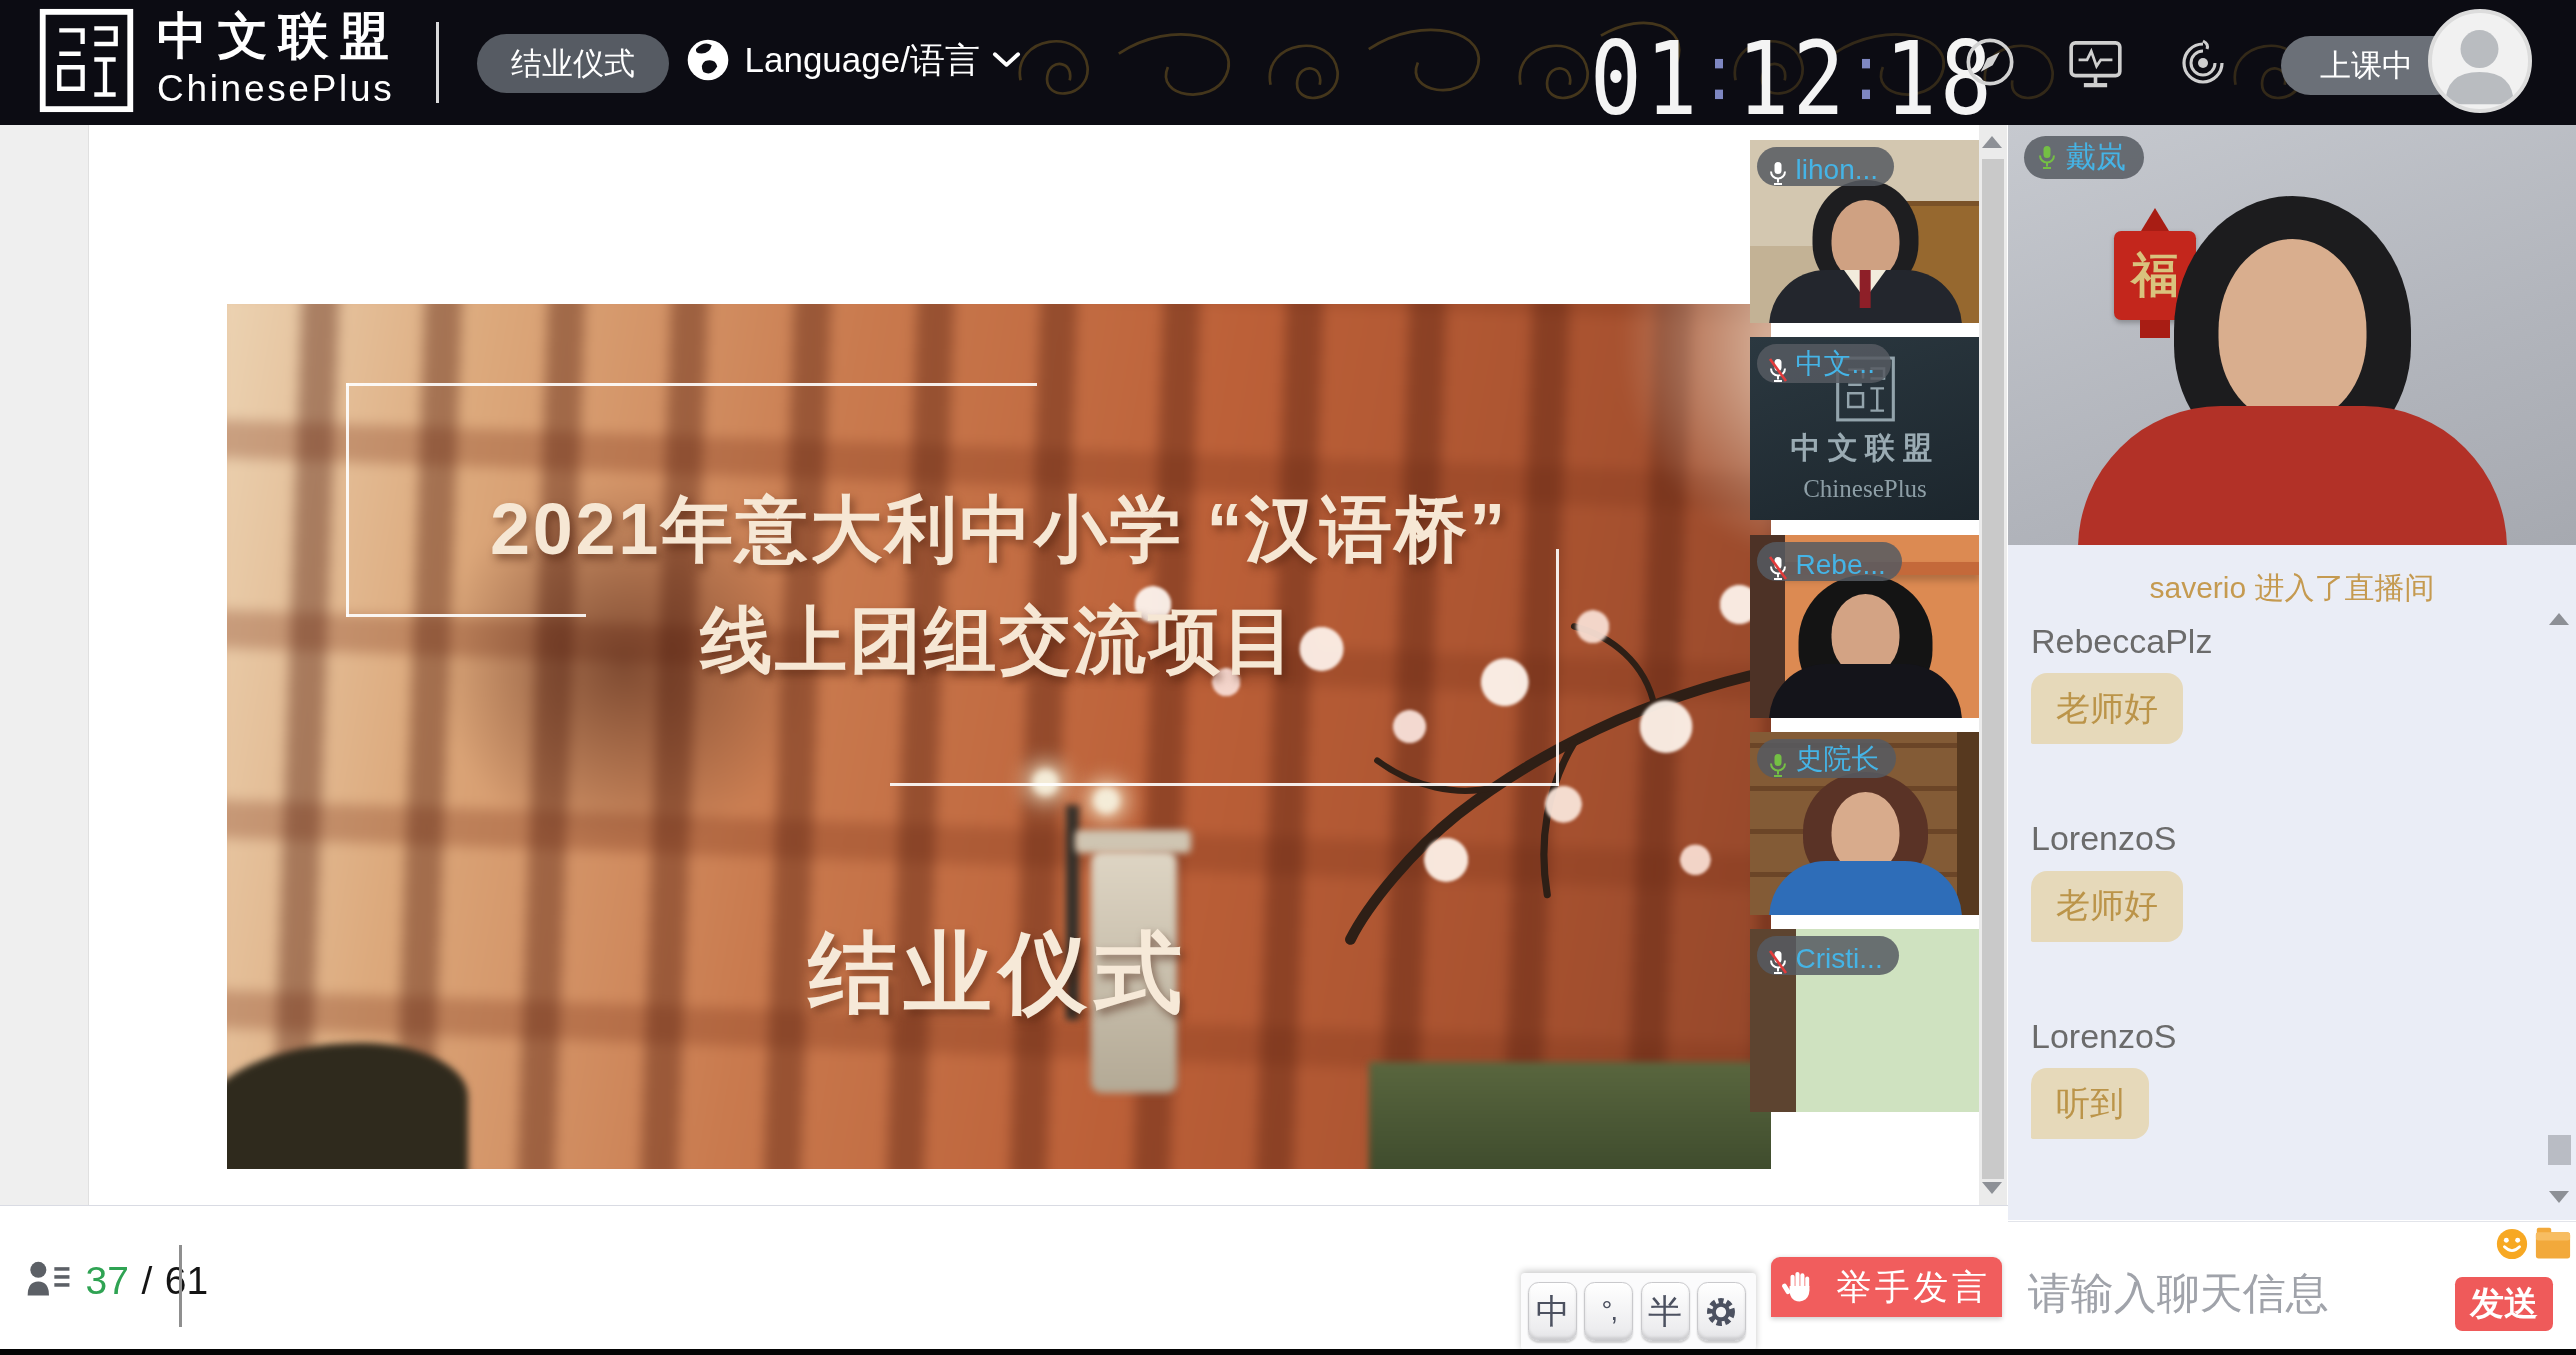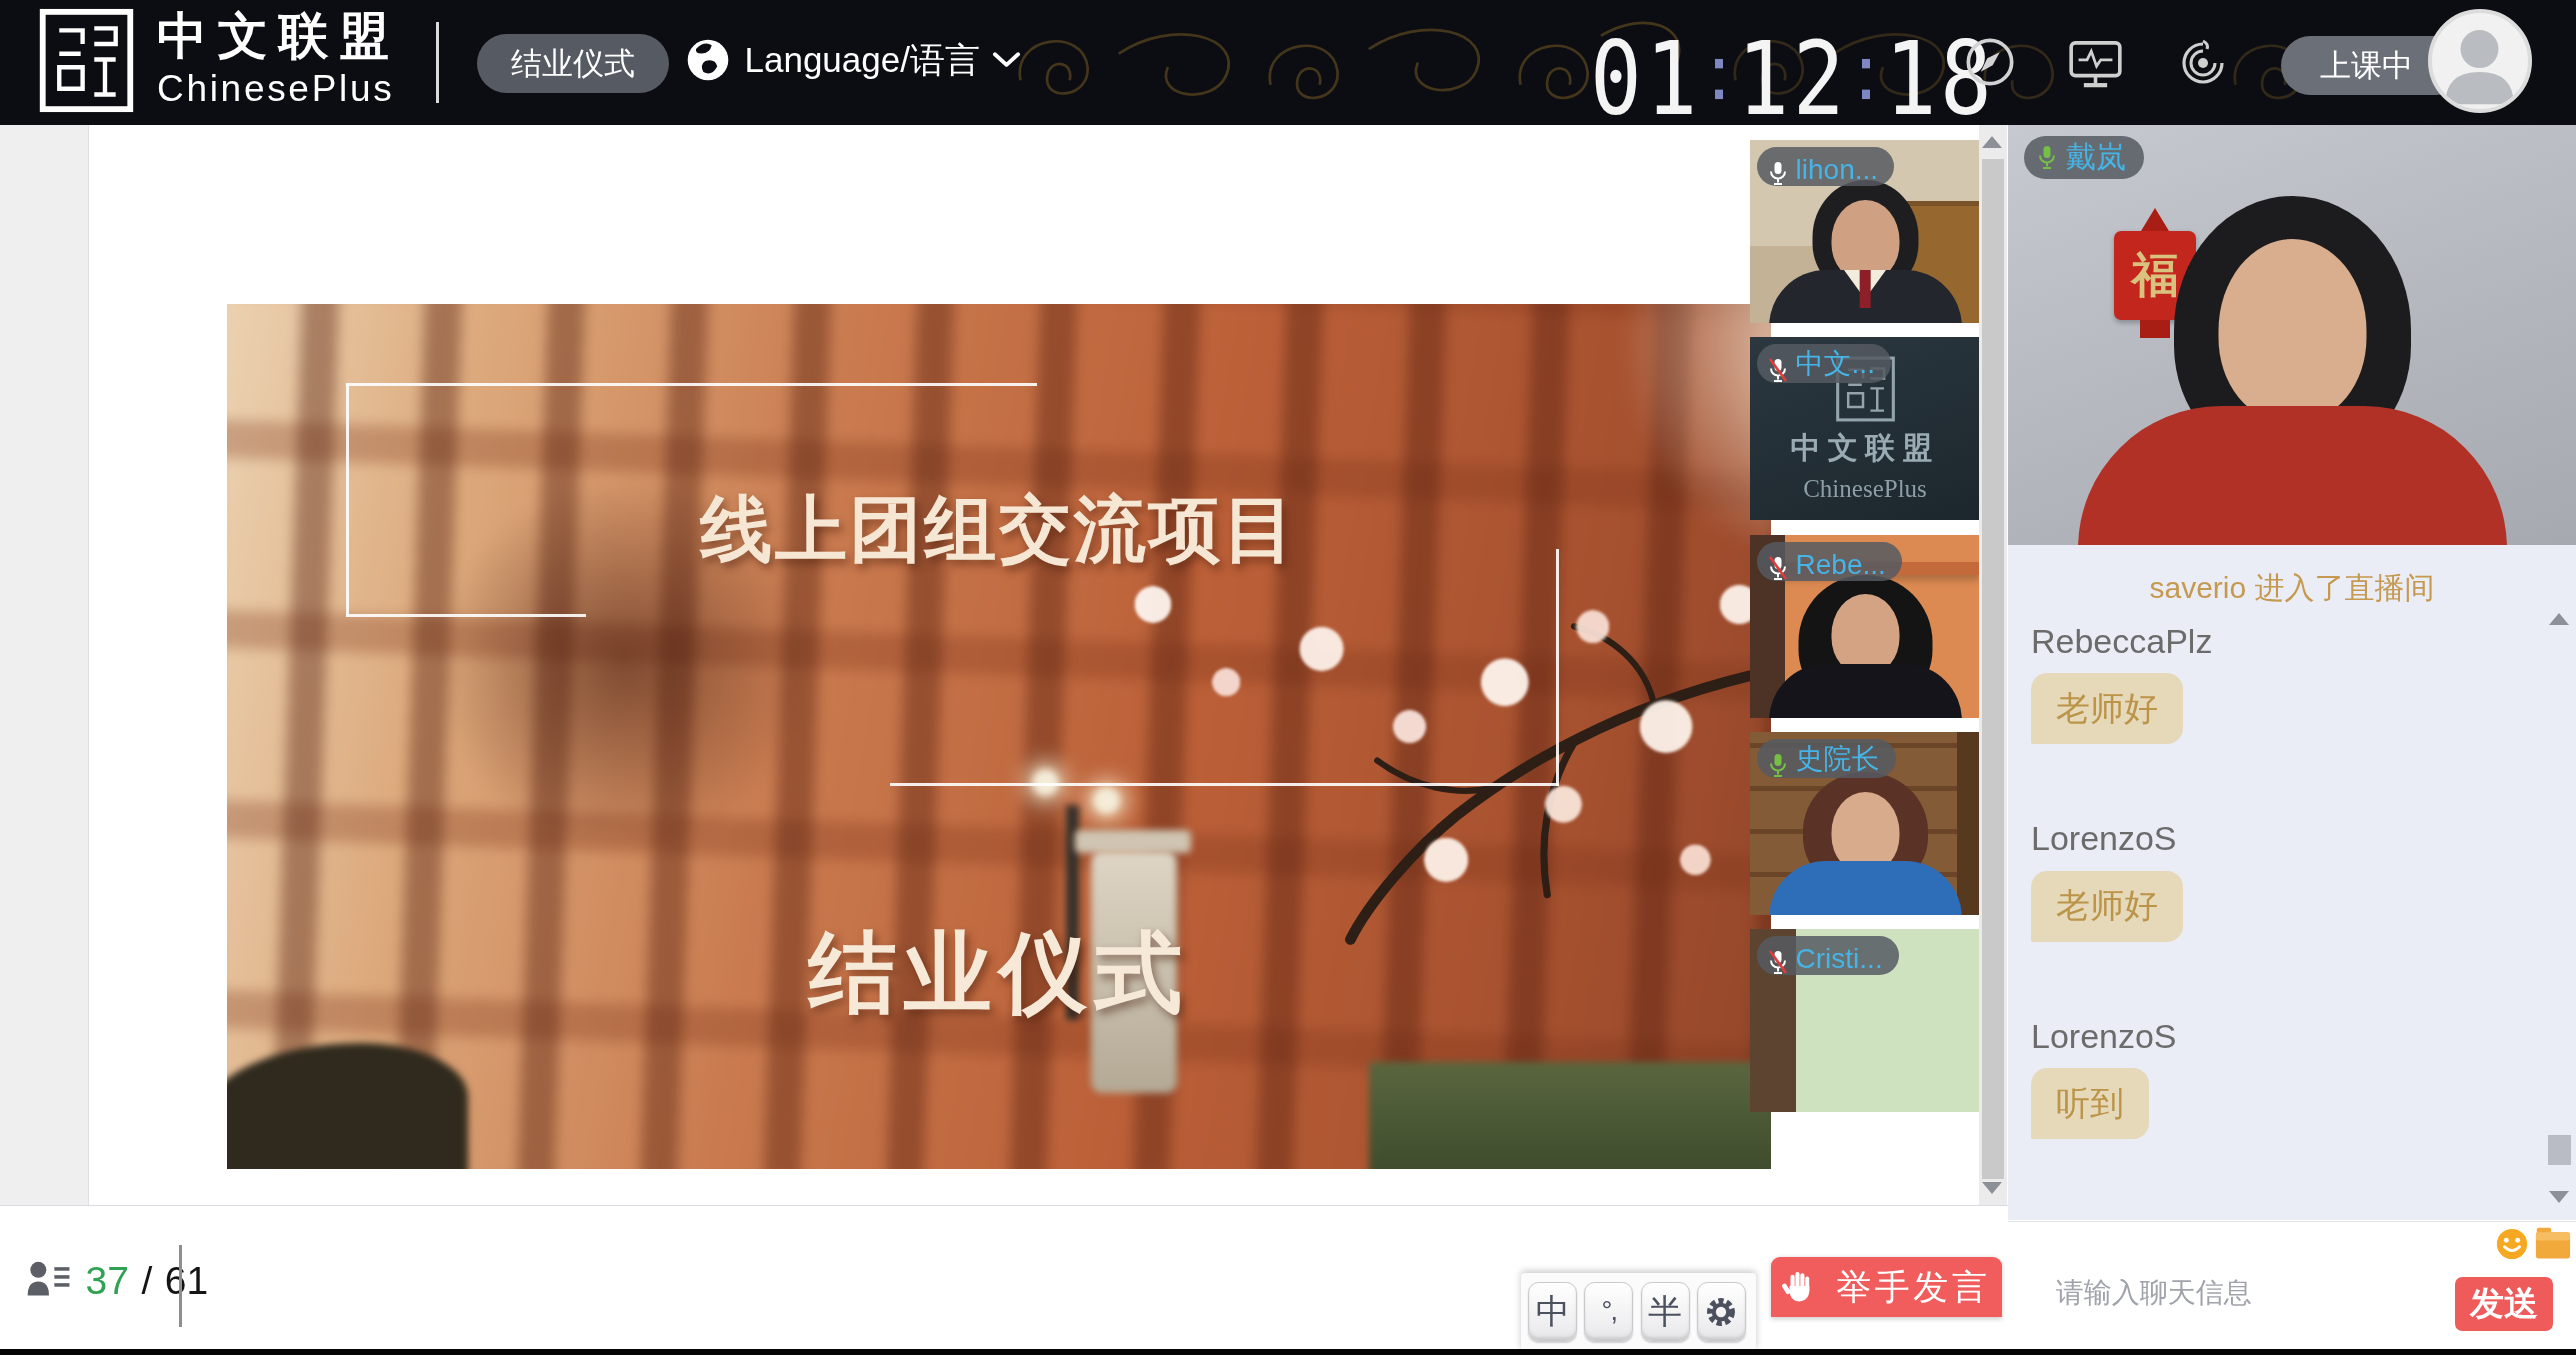--- a/index.html
+++ b/index.html
@@ -136,21 +136,21 @@
   .chat-msg { margin:12.5px 0 75px 23px; }
   .chat-user { font-size:34px; color:#6b6b6b; }
   .bubble { display:inline-block; margin-top:12.5px; padding:12.5px 25px; background:#e6d9ba;
     border-radius:16px 16px 16px 1.8px; font-size:34px; color:#bb9449; }
   .chat-sb-up { position:absolute; right:7.2px; top:68px; }
   .chat-sb-thumb { position:absolute; right:5.4px; top:590px; width:23px; height:30px; background:#b9bcc4; cursor:pointer; }
   .chat-sb-down { position:absolute; right:7.2px; top:646px; }
 
   .input-area { position:absolute; left:0; top:1096px; width:568px; height:128px; background:#fff; border-top:0.9px solid #e2e4ea; }
   .chat-input { position:absolute; left:19.7px; top:47px; width:385px; height:48px; border:none; outline:none;
-    font-size:28px; color:#333; background:transparent;margin-left:28px; }
+    font-size:43px; color:#333; background:transparent; }
   .chat-input::placeholder { color:#a0a3aa; }
   .send-btn { position:absolute; right:23px; top:55px; width:98px; height:54px; background:#ef5a5a; border:none;
     border-radius:7.2px; color:#fff; font-size:34px; cursor:pointer;font-weight:bold; }
   .emoji-btn { position:absolute; left:487px; top:5.4px; cursor:pointer; }
   .folder-btn { position:absolute; left:526px; top:3.6px; cursor:pointer; }
 
   
   .bottom-bar { position:absolute; left:0; top:1205px; width:2008px; height:180px; background:#fff; border-top:0.9px solid #d9dbe3; }
   .count-group { position:absolute; left:25px; top:52px; display:flex; align-items:center; gap:12.5px; font-size:39px; }
   .count-online { color:#2fa353; }
@@ -274,20 +274,21 @@
         <path d="M470 300 C430 310 380 300 340 270" stroke-width="7"></path>
         <path d="M650 210 C640 160 600 130 560 120" stroke-width="7"></path>
       </svg>
       <div class="blossoms"></div>
       <div class="frame-line" style="left:119px;top:79px;width:691px;height:2.7px"></div>
       <div class="frame-line" style="left:119px;top:79px;width:2.7px;height:234px"></div>
       <div class="frame-line" style="left:119px;top:310px;width:240px;height:2.7px"></div>
       <div class="frame-line" style="left:663px;top:479px;width:669px;height:2.7px"></div>
       <div class="frame-line" style="left:1329px;top:245px;width:2.7px;height:237px"></div>
       <div class="slide-title">
+        <div>2021年意大利中小学 “汉语桥”</div>
         <div>线上团组交流项目</div>
       </div>
       <div class="slide-sub">结业仪式</div>
     </div>
   </div>
 
   <div id="thumbs">
       <div class="tile tile-lihon">
         <div class="bg"></div>
         <div class="sil">

